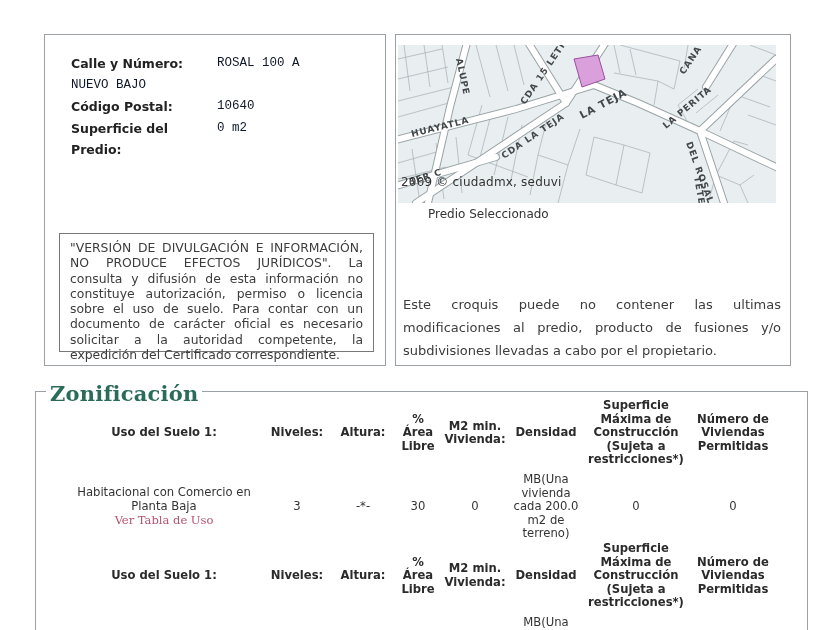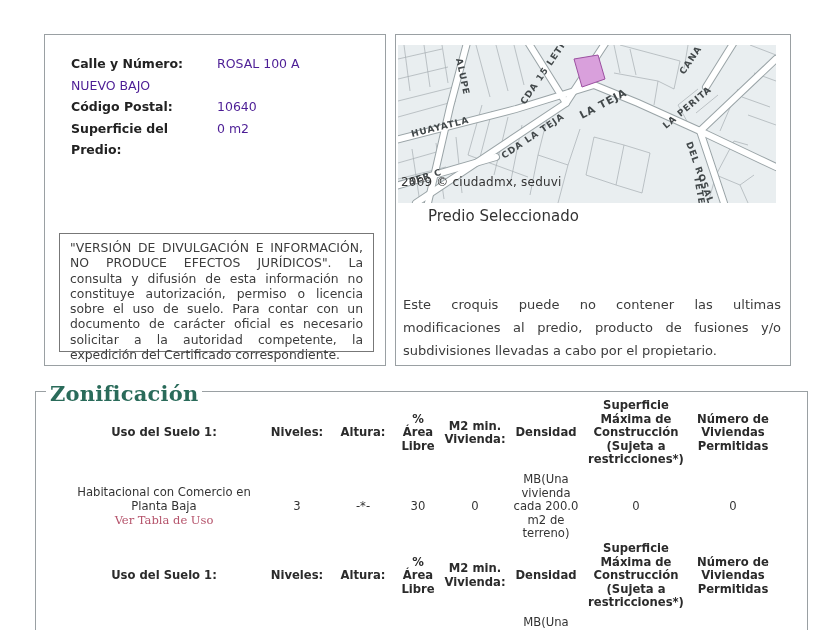--- a/index.html
+++ b/index.html
@@ -12,37 +12,37 @@
 
   
   .topbox{position:absolute;top:-10px;height:332px;border:1px solid #9aa0a3;background:#fff;box-sizing:border-box;}
   .box-left{left:44px;width:342px;}
   .box-right{left:395px;width:396px;}
 
   
   .fields{position:absolute;left:26px;top:18px;width:300px;font-size:12.5px;}
   .frow{display:flex;line-height:21.5px;}
   .flabel{width:146px;font-weight:bold;color:#222;flex:0 0 auto;}
-  .fvalue{color:#4c1d95;}
+  .fvalue{color:#0f172a;font-family:Liberation Mono, monospace;}
 
   
   .disclaimer{
     position:absolute;left:14px;top:198px;width:293px;height:105px;
     border:1px solid #777;padding:6px 10px;box-sizing:content-box;
     font-size:12.4px;line-height:15.3px;color:#3c3c3c;text-align:justify;
   }
 
   
   .map-wrap{position:absolute;left:2px;top:10px;width:378px;height:158px;overflow:hidden;}
   .map-wrap svg{display:block;}
   .map-copyright{
     position:absolute;left:5px;top:140px;font-size:12px;color:#333;
     letter-spacing:.2px;
   }
-  .map-caption{position:absolute;left:32px;top:172px;font-size:15px;color:#333;}
+  .map-caption{position:absolute;left:32px;top:172px;font-size:12px;color:#333;}
   .map-note{
     position:absolute;left:7px;top:258px;width:378px;
     font-size:13px;line-height:23px;color:#3c3c3c;text-align:justify;
   }
   .street-label{font-weight:bold;fill:#42484a;font-size:9px;letter-spacing:1px;
     font-family:"DejaVu Sans","Liberation Sans",sans-serif;}
   .street-label.big{font-size:10.5px;}
 
   
   .zonif{position:absolute;left:35px;top:347px;width:773px;height:300px;

